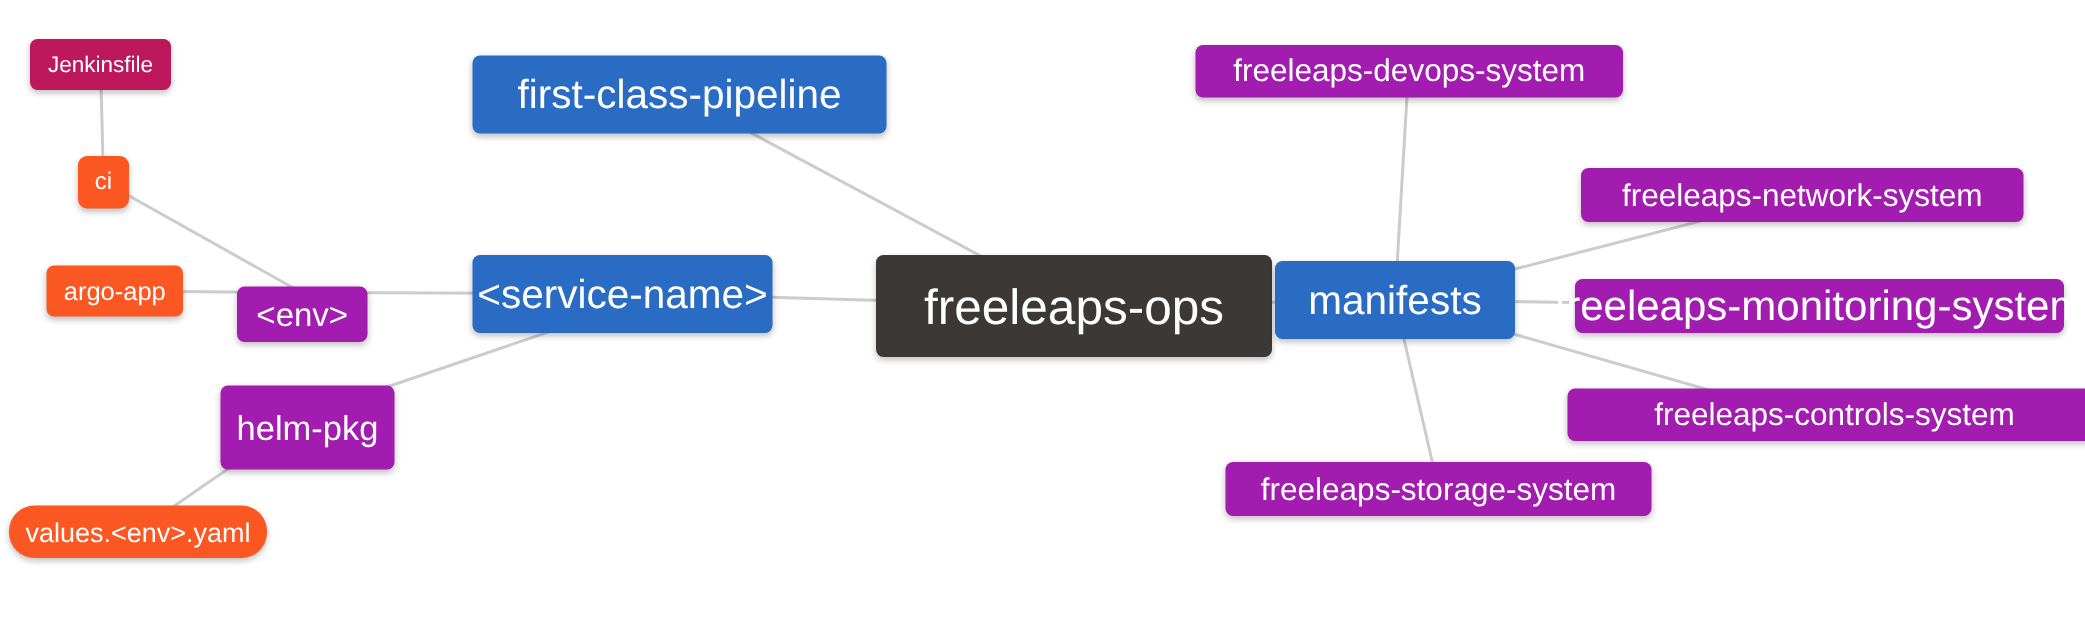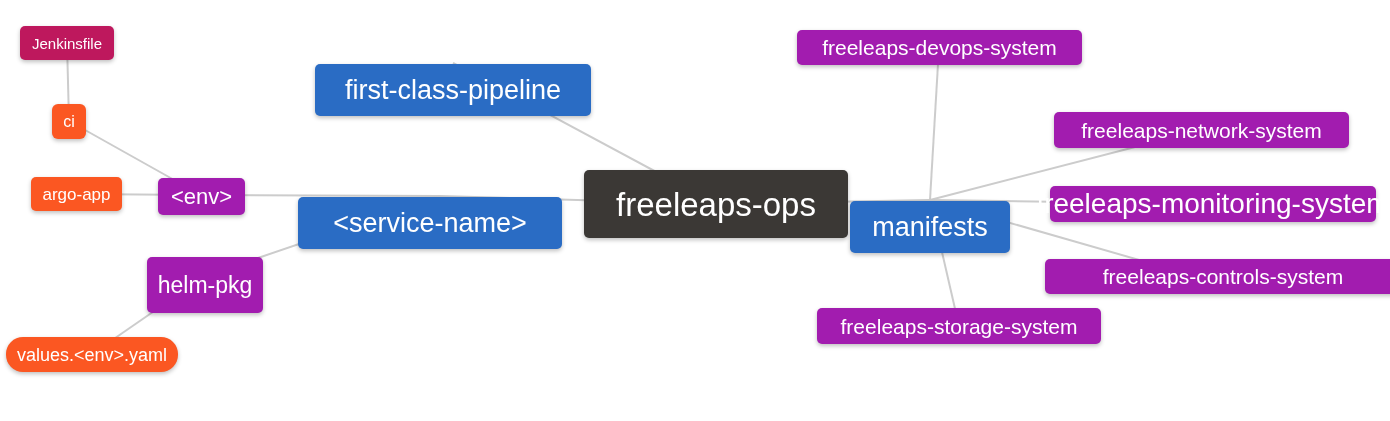--- a/index.html
+++ b/index.html
@@ -32,34 +32,34 @@
     display: flex;
     align-items: center;
     justify-content: center;
     color: #ffffff;
     border-radius: 5px;
     box-shadow: 0 2px 4px rgba(0,0,0,0.25);
     white-space: nowrap;
     cursor: pointer;
     line-height: 1;
   }
-  .blue   { background: #2a6cc4; margin-top: 27px; }
+  .blue   { background: #2a6cc4; }
   .green  { background: #a21caf; }
   .red    { background: #fb5722; }
   .orange { background: #be185d; }
   .dark   { background: #3b3835; }
 
   #n-jenkinsfile { left: 20px;   top: 26px;  width: 94px;  height: 34px; font-size: 15px; }
   #n-ci          { left: 52px;   top: 104px; width: 34px;  height: 35px; font-size: 16px; border-radius: 6px; text-align: center; }
   #n-argo        { left: 31px;   top: 177px; width: 91px;  height: 34px; font-size: 17px; }
-  #n-env         { left: 158px;  top: 178px; width: 87px;  height: 37px; font-size: 22px; }
+  #n-env         { left: 158px;  top: 191px; width: 87px;  height: 37px; font-size: 22px; }
   #n-helm        { left: 147px;  top: 257px; width: 116px; height: 56px; font-size: 23px; }
   #n-values      { left: 6px;    top: 337px; width: 172px; height: 35px; font-size: 18px; border-radius: 17px; }
   #n-pipeline    { left: 315px;  top: 37px;  width: 276px; height: 52px; font-size: 27px; }
-  #n-service     { left: 298px;  top: 170px; width: 264px; height: 52px; font-size: 27px; text-align: center; }
+  #n-service     { left: 315px;  top: 170px; width: 200px; height: 52px; font-size: 27px; text-align: center; }
   #n-ops         { left: 584px;  top: 170px; width: 264px; height: 68px; font-size: 33px; }
   #n-manifests   { left: 850px;  top: 174px; width: 160px; height: 52px; font-size: 27px; }
   #n-devops      { left: 797px;  top: 30px;  width: 285px; height: 35px; font-size: 21px; }
   #n-network     { left: 1054px; top: 112px; width: 295px; height: 36px; font-size: 21px; }
   #n-monitoring  { left: 1050px; top: 186px; width: 326px; height: 36px; font-size: 28px; }
   #n-controls    { left: 1045px; top: 259px; width: 356px; height: 35px; font-size: 21px; }
   #n-storage     { left: 817px;  top: 308px; width: 284px; height: 36px; font-size: 21px; }
 </style>
 </head>
 <body>

